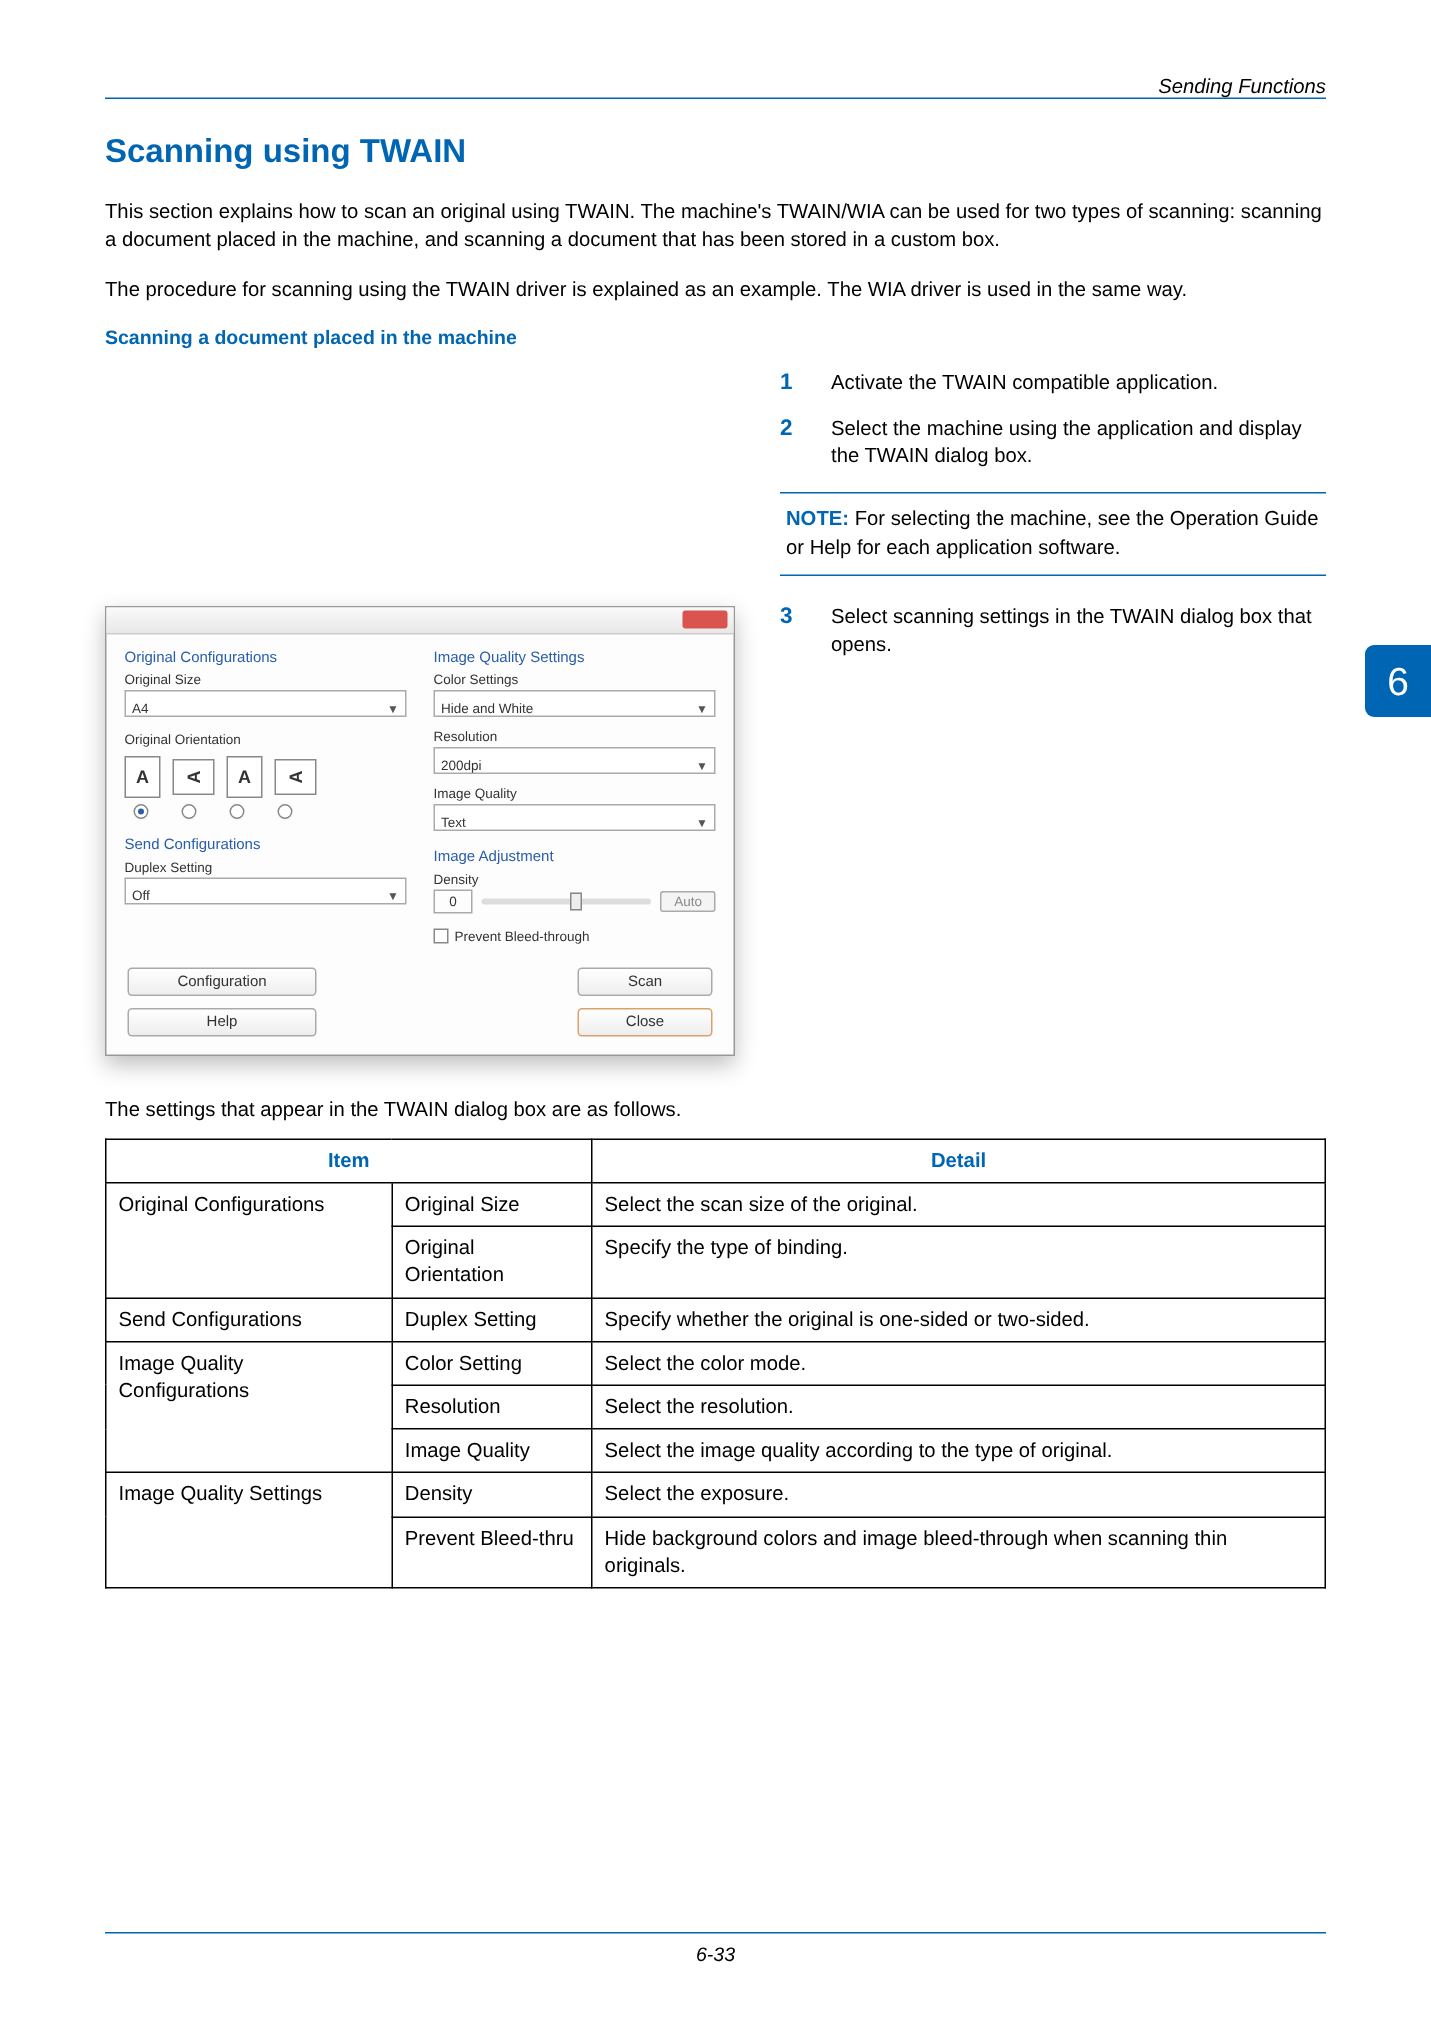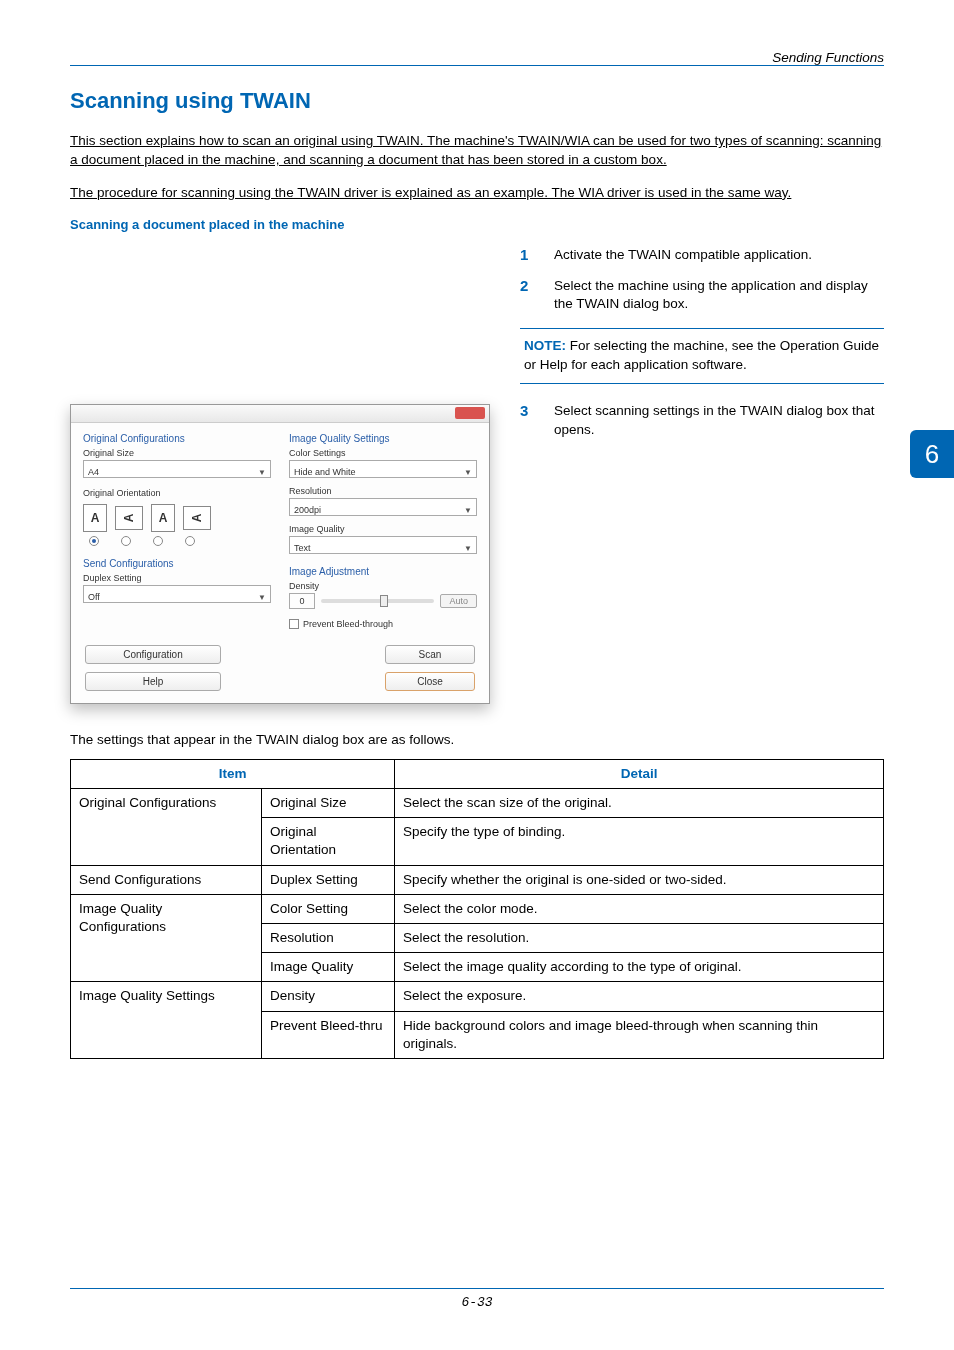--- a/index.html
+++ b/index.html
@@ -10,21 +10,21 @@
     background: #fff;
     width: 954px;
     height: 1350px;
     position: relative;
     padding: 50px 70px 40px 70px;
   }
   .topline { border-top: 1px solid #0066b3; margin-bottom: 4px; }
   .header-row { display: flex; justify-content: flex-end; align-items: flex-end; }
   .header-text { font-style: italic; font-size: 13.5px; }
   h1.section-title { color: #0066b3; font-size: 22px; font-weight: bold; margin: 22px 0 18px 0; }
-  .para { line-height: 1.4; margin-bottom: 14px; text-decoration: underline; }
+  .para { line-height: 1.4; margin-bottom: 14px; }
   .subhead { color: #0066b3; font-weight: bold; font-size: 13px; margin: 8px 0 12px 0; }
   .two-col { display: flex; gap: 30px; align-items: flex-start; }
   .left-col { flex: 0 0 420px; }
   .right-col { flex: 1; padding-top: 2px; }
   .step { display: flex; gap: 16px; margin-bottom: 12px; }
   .step-num { color: #0066b3; font-weight: bold; font-size: 15px; flex: 0 0 18px; }
   .step-body { flex: 1; line-height: 1.4; }
   .note-box { border-top: 1px solid #0066b3; border-bottom: 1px solid #0066b3; padding: 8px 4px; margin: 14px 0 18px 0; line-height: 1.4; }
   .note-label { color: #0066b3; font-weight: bold; }
   .page-tab {
@@ -67,30 +67,30 @@
   .density-row { display:flex; align-items:center; gap:6px; margin-top:2px;}
   .density-val { border:1px solid #aaa; width:26px; height:16px; font-size:9px; display:flex; align-items:center; justify-content:center;}
   .slider { flex:1; height:4px; background:#ddd; position:relative; border-radius:2px;}
   .slider-thumb { position:absolute; left:52%; top:-4px; width:8px; height:12px; background:#eee; border:1px solid #888;}
   .auto-btn { border:1px solid #aaa; background:#f4f4f4; font-size:9px; padding:1px 8px; border-radius:2px; color:#888;}
   .chk-row { display:flex; align-items:flex-end; gap:4px; margin-top:10px; font-size:9px;}
   .chk { width:10px; height:10px; border:1px solid #888; background:#fff;}
   .dlg-btn-row { display:flex; justify-content:space-between; padding: 10px 14px 4px 14px;}
   .dlg-btn-row2 { display:flex; justify-content:space-between; padding: 4px 14px 12px 14px;}
   .dlg-btn { border:1px solid #aaa; background:linear-gradient(#fff,#eee); font-size:10px; padding:3px 0; border-radius:3px; text-align:center;}
-  .dlg-btn.wide { width: 136px; }
+  .dlg-btn.wide { width: 126px; }
   .dlg-btn.scan { width: 90px; }
   .dlg-btn.close { width: 90px; color:#333; border-color:#d9a26a; }
   .caret { font-size:8px; color:#555; }
   
   .tbl-caption { margin: 28px 0 12px 0; }
   table.spec { border-collapse: collapse; width: 100%; font-size: 13.5px; }
   table.spec th, table.spec td { border: 1px solid #000; padding: 5px 8px; text-align: left; vertical-align: top; line-height:1.35;}
   table.spec th { color: #0066b3; font-weight: bold; text-align: center; margin-left: 18px; }
-  .footer { position: absolute; bottom: 40px; left:0; right:0; text-align:center; font-style: italic; font-size: 13px; border-top: 1px solid #0066b3; padding-top: 6px; margin: 0 70px; font-family: Liberation Mono, monospace;}
+  .footer { position: absolute; bottom: 40px; left:0; right:0; text-align:center; font-style: italic; font-size: 13px; border-top: 1px solid #0066b3; padding-top: 6px; margin: 0 70px;}
 </style>
 </head>
 <body>
 
 <div class="header-row">
   <span class="header-text">Sending Functions</span>
 </div>
 <div class="topline"></div>
 
 <h1 class="section-title">Scanning using TWAIN</h1>

